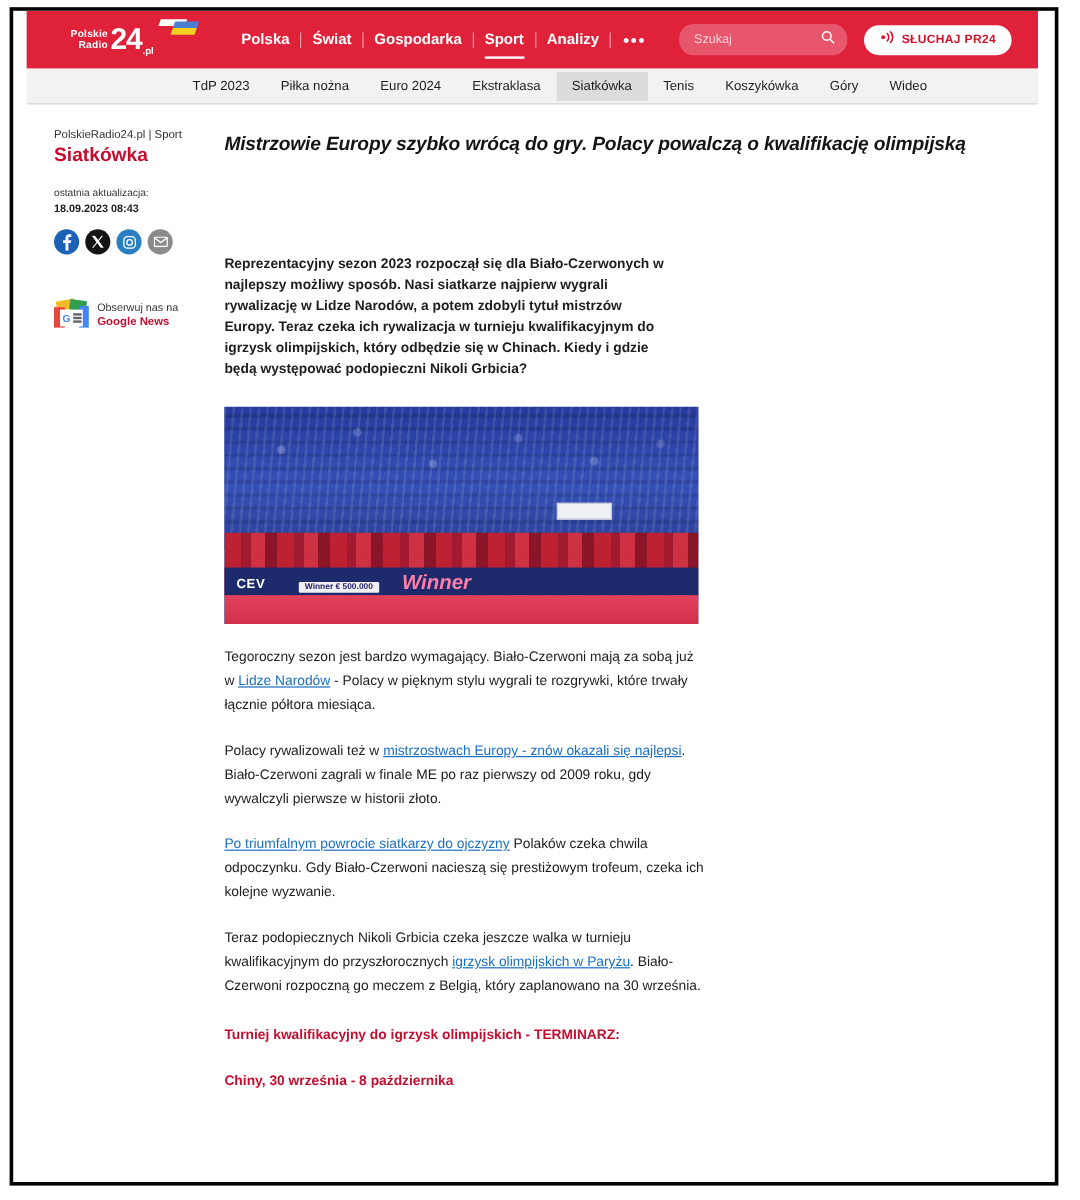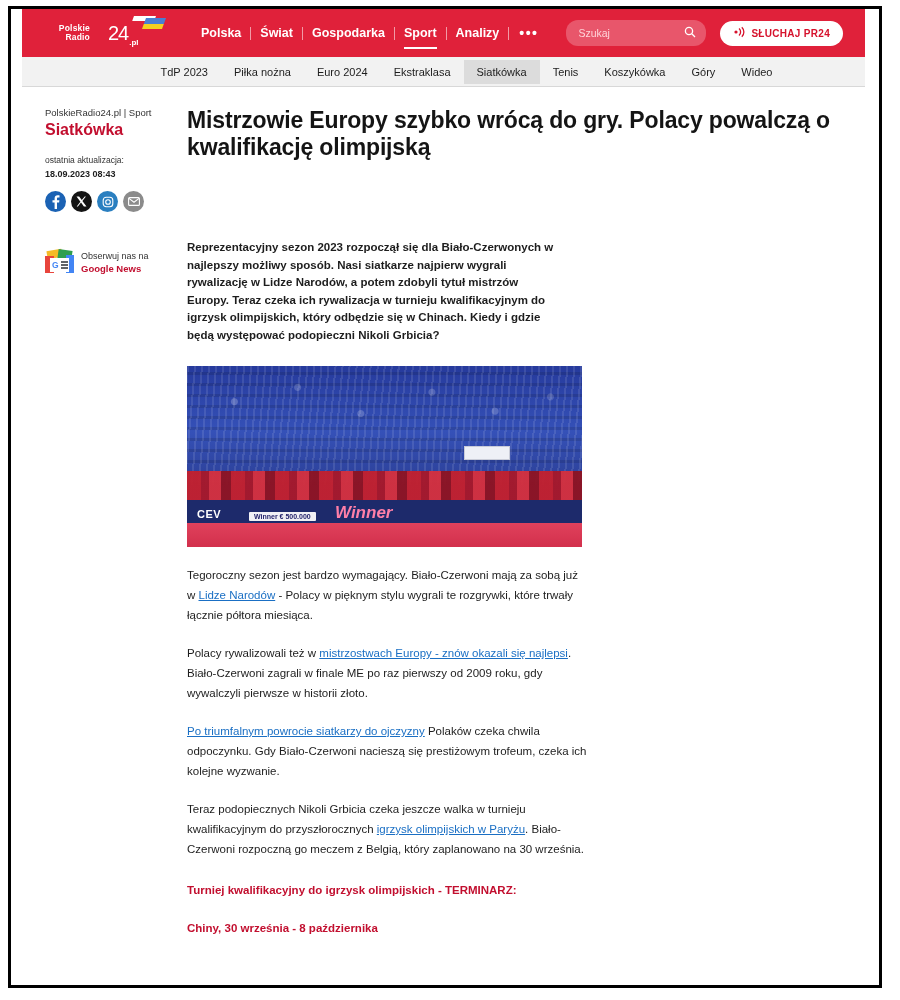--- a/index.html
+++ b/index.html
@@ -55,25 +55,25 @@
     color: #ffffff;
     font-size: 8.5px;
     font-weight: bold;
     line-height: 9.5px;
     letter-spacing: .2px;
     text-align: right;
     width: 34px;
   }
   .logo-24 {
     color: #ffffff;
-    font-size: 20px;
-    font-weight: normal;
+    font-size: 25px;
+    font-weight: bold;
     letter-spacing: -1px;
     line-height: 28px;
-    margin-left: 18px;
+    margin-left: 2px;
   }
   .logo-pl {
     color: #ffffff;
     font-size: 8px;
     font-weight: bold;
     align-self: flex-end;
     margin-bottom: 6px;
     margin-left: 1px;
   }
   .logo-flags {
@@ -243,26 +243,27 @@
   .gn-line { width:7px; height:1.5px; background:#5f6368; }
   .gnews-txt1 { font-size: 9px; color: #333333; }
   .gnews-txt2 { font-size: 9.5px; color: #c20f2f; font-weight: bold; margin-top: 2px; }
 
   .article {
     flex: 1;
     padding-left: 15px;
     padding-right: 35px;
   }
   .headline {
-    font-size: 23px;
+    font-size: 16px;
     font-weight: bold;
     color: #141414;
     line-height: 27px;
     letter-spacing: -.15px;
     margin: 0;
+    font-style: italic;
   }
   .lead {
     font-size: 11.5px;
     font-weight: bold;
     color: #1d1d1d;
     line-height: 17.5px;
     margin: 78px 0 0 0;
     max-width: 372px;
   }
   .photo {

